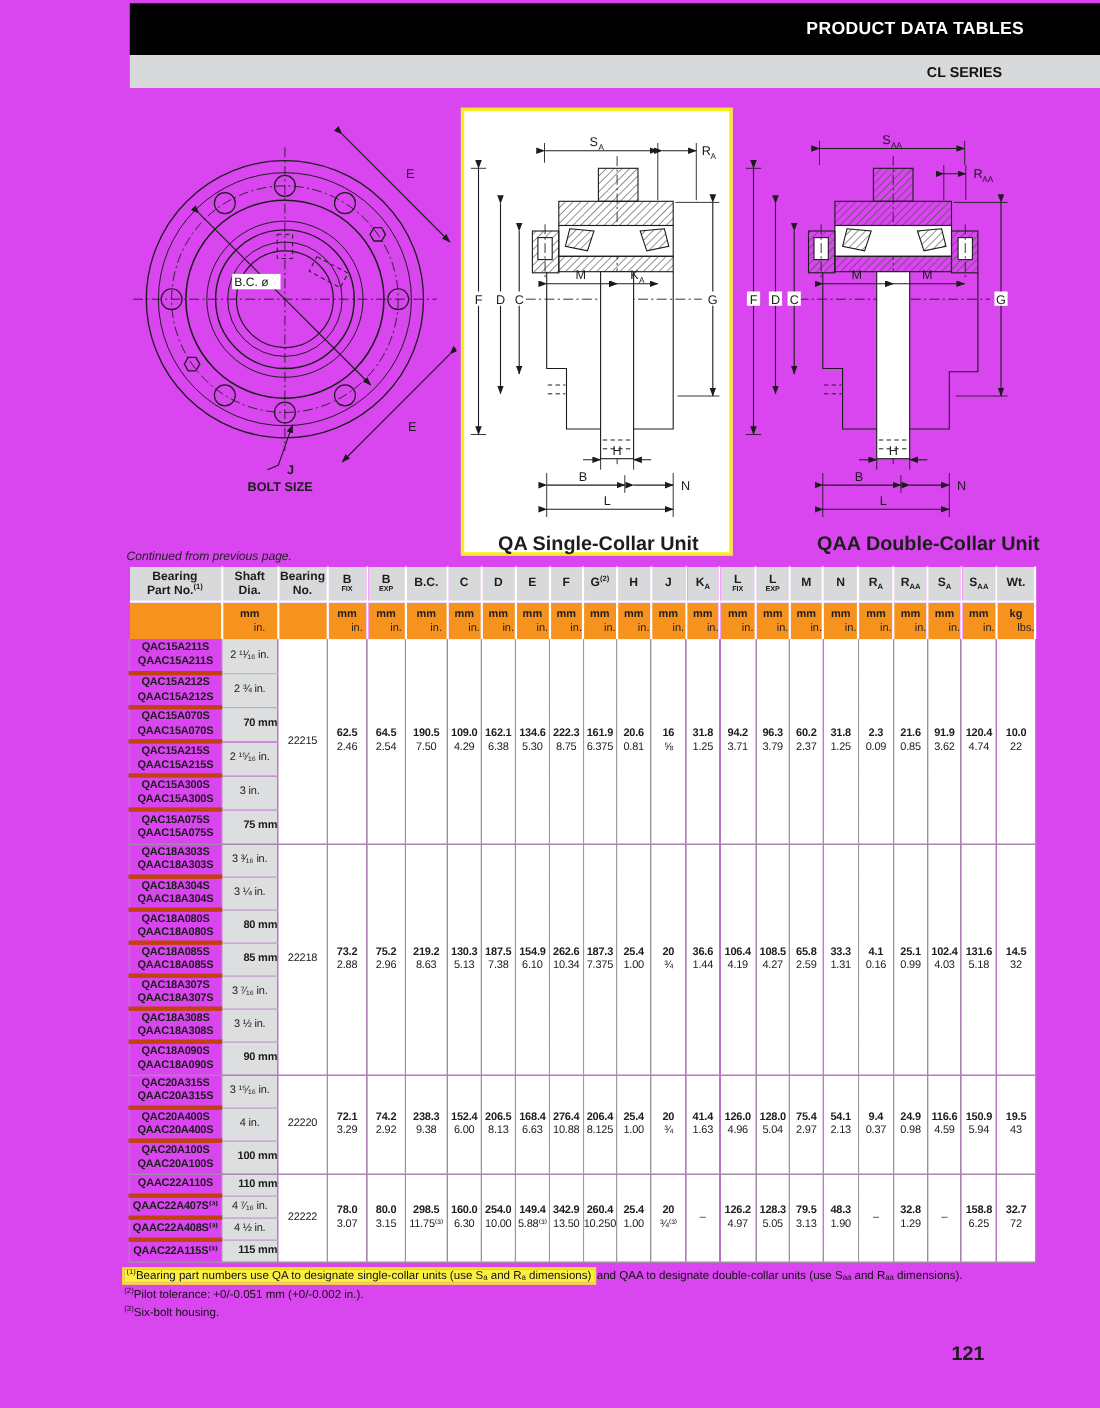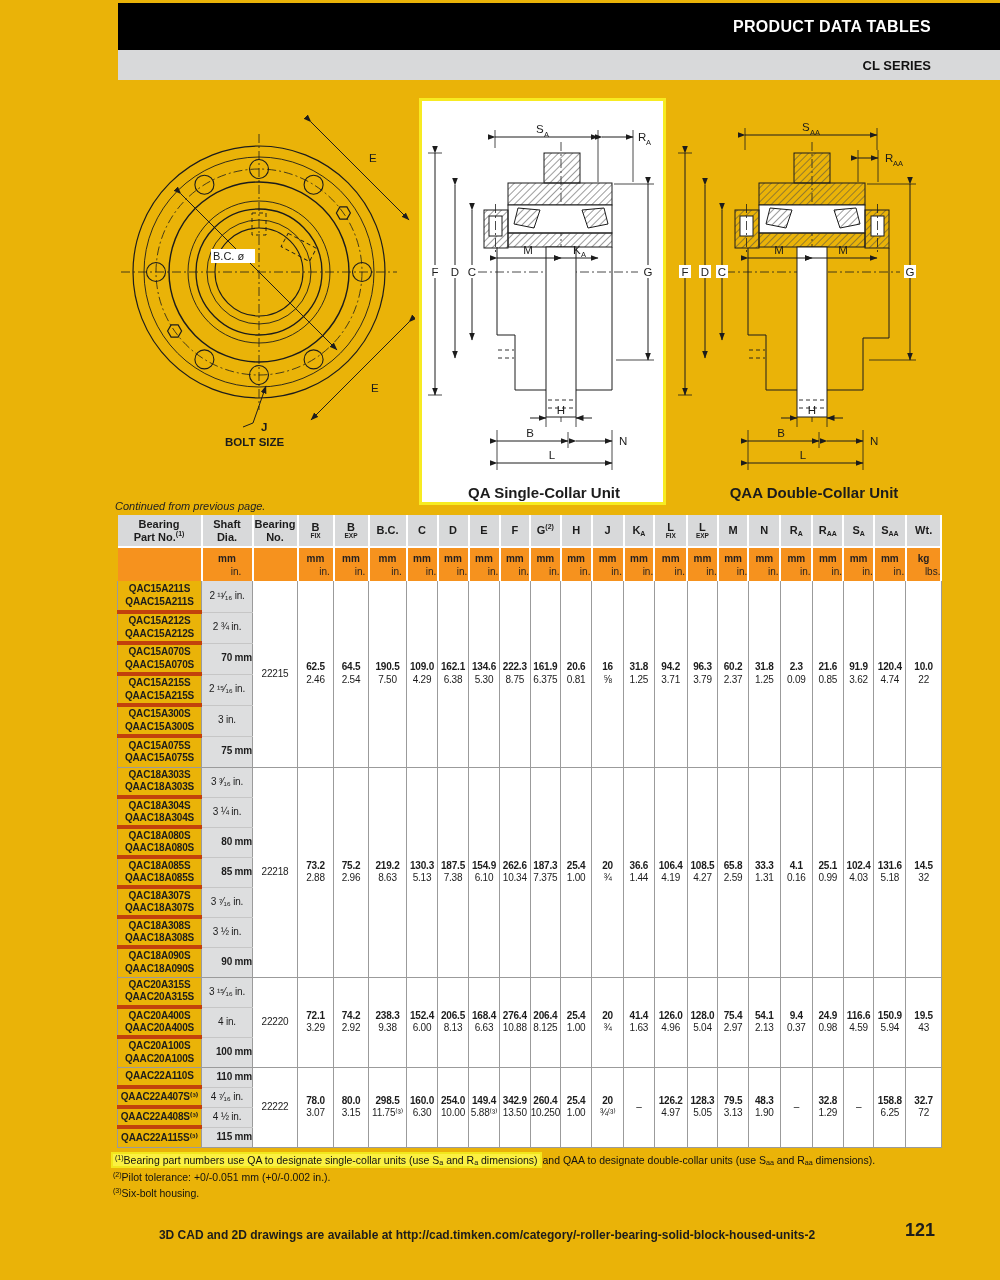--- a/index.html
+++ b/index.html
@@ -1,33 +1,33 @@
 <!DOCTYPE html>
 <html><head>
 <meta charset="utf-8">
 <style>
   html,body{margin:0;padding:0;background:#fff;}
-  .page{position:relative;width:1000px;height:1280px;background:#eab308;overflow:hidden;
+  .page{position:relative;width:1000px;height:1280px;background:#d946ef;overflow:hidden;
         font-family:"Liberation Sans","DejaVu Sans",sans-serif;color:#1c1c1c;}
   
   .topbar{position:absolute;left:118px;top:3px;width:882px;height:47px;background:#000;
           display:flex;align-items:center;justify-content:flex-end;}
   .topbar span{color:#fff;font-weight:bold;font-size:16px;letter-spacing:.3px;padding-right:69px;}
   .seriesbar{position:absolute;left:118px;top:50px;width:882px;height:30px;background:#d8d9da;
           display:flex;align-items:center;justify-content:flex-end;}
-  .seriesbar span{color:#111;font-weight:bold;font-size:13px;padding-right:69px;}
+  .seriesbar span{color:#111;font-weight:bold;font-size:13px;padding-right:89px;}
   
   svg text{font-family:"Liberation Sans","DejaVu Sans",sans-serif;fill:#1c1c1c;}
   .dimlab{font-size:11.5px;}
   .dimsub{font-size:7.5px;}
   .smalllab{font-size:11px;}
   .cdash{stroke-dasharray:9 3 2 3;}
   .ddash{stroke-dasharray:4 3;}
   .qa-box{position:absolute;left:419px;top:98px;width:241px;height:401px;border:3px solid #f7eb22;background:#fff;}
-  .caption{position:absolute;top:484px;height:18px;text-align:center;font-weight:bold;font-size:15px;}
+  .caption{position:absolute;top:484px;height:18px;text-align:center;font-weight:bold;font-size:18px;}
   .continued{position:absolute;left:115px;top:500px;font-style:italic;font-size:11px;color:#222;}
   
   .ptable{position:absolute;left:117px;top:515px;border-collapse:collapse;table-layout:fixed;}
   .ptable th,.ptable td{padding:0;margin:0;overflow:hidden;}
   .ptable thead th{background:#d8d9da;border-right:2px solid #fff;border-bottom:2px solid #fff;
       font-size:11px;font-weight:bold;line-height:1.1;vertical-align:middle;text-align:center;height:31px;}
   .ptable thead tr.units th{background:#f6921e;border-bottom:none;height:33px;}
   .ptable thead .stk{display:block;font-size:6.5px;font-weight:bold;margin-top:-1px;}
   .ptable thead sup{font-size:7px;vertical-align:super;line-height:0;}
   .ptable thead .subA{font-size:7px;vertical-align:-2px;}
@@ -43,21 +43,21 @@
   td.bno,td.val{border-bottom:1px solid #9b9b9b;background:#fff;}
   td.bno{font-size:10.5px;}
   .v-mm{font-weight:bold;}
   .v-in{font-weight:normal;}
   .v-dash{font-weight:normal;}
   
   .footnotes{position:absolute;left:113px;top:1152px;width:830px;font-size:10.5px;line-height:16.5px;color:#111;}
   .footnotes sup{font-size:7px;vertical-align:super;line-height:0;}
   .hl{background:#fbf042;outline:2px solid #f3e71c;padding:0 2px;}
   .footer-text{position:absolute;left:117px;top:1228px;width:740px;text-align:center;font-weight:bold;font-size:12px;}
-  .page-num{position:absolute;left:880px;top:1220px;width:55px;text-align:right;font-weight:bold;font-size:18px;}
+  .page-num{position:absolute;left:840px;top:1220px;width:55px;text-align:right;font-weight:bold;font-size:18px;}
 </style>
 </head>
 <body>
 
 <div class="page">
 
   <div class="topbar">
     <span>PRODUCT DATA TABLES</span>
   </div>
   <div class="seriesbar">
@@ -264,21 +264,21 @@
     <text class="dimlab" text-anchor="middle" x="52" y="176">C</text>
     <rect x="234" y="165" width="12" height="13" fill="#fff"></rect>
     <text class="dimlab" text-anchor="middle" x="240" y="176">G</text>
     <text class="dimlab" text-anchor="middle" x="109" y="154">M</text>
     <text class="dimlab" text-anchor="middle" x="173" y="154">M</text>
     <text class="dimlab" text-anchor="middle" x="142" y="314">H</text>
     <text class="dimlab" text-anchor="middle" x="111" y="337">B</text>
     <text class="dimlab" x="200" y="345">N</text>
     <text class="dimlab" text-anchor="middle" x="133" y="359">L</text>
   </svg>
-  <div class="caption" style="left:694px;width:240px;">QAA Double-Collar Unit</div>
+  <div class="caption" style="left:724px;width:240px;">QAA Double-Collar Unit</div>
 
   <div class="continued">Continued from previous page.</div>
 
   <table class="ptable">
       <colgroup>
         <col style="width: 84px;">
         <col style="width: 51px;">
         <col style="width: 45px;">
         <col style="width: 36px;">
         <col style="width: 35px;">
@@ -522,16 +522,15 @@
     </table>
 
   <div class="footnotes">
     <div>
       <span class="hl"><sup>(1)</sup><span>Bearing part numbers use QA to designate single-collar units (use Sₐ and Rₐ dimensions)</span></span><span> and QAA to designate double-collar units (use Sₐₐ and Rₐₐ dimensions).</span>
     </div>
     <div><sup>(2)</sup><span>Pilot tolerance: +0/-0.051 mm (+0/-0.002 in.).</span></div>
     <div><sup>(3)</sup><span>Six-bolt housing.</span></div>
   </div>
 
-  <div class="footer-text">3D CAD and 2D drawings are available at http://cad.timken.com/category/-roller-bearing-solid-block-housed-units-2</div>
   <div class="page-num">121</div>
 
 </div>
 
 </body></html>

